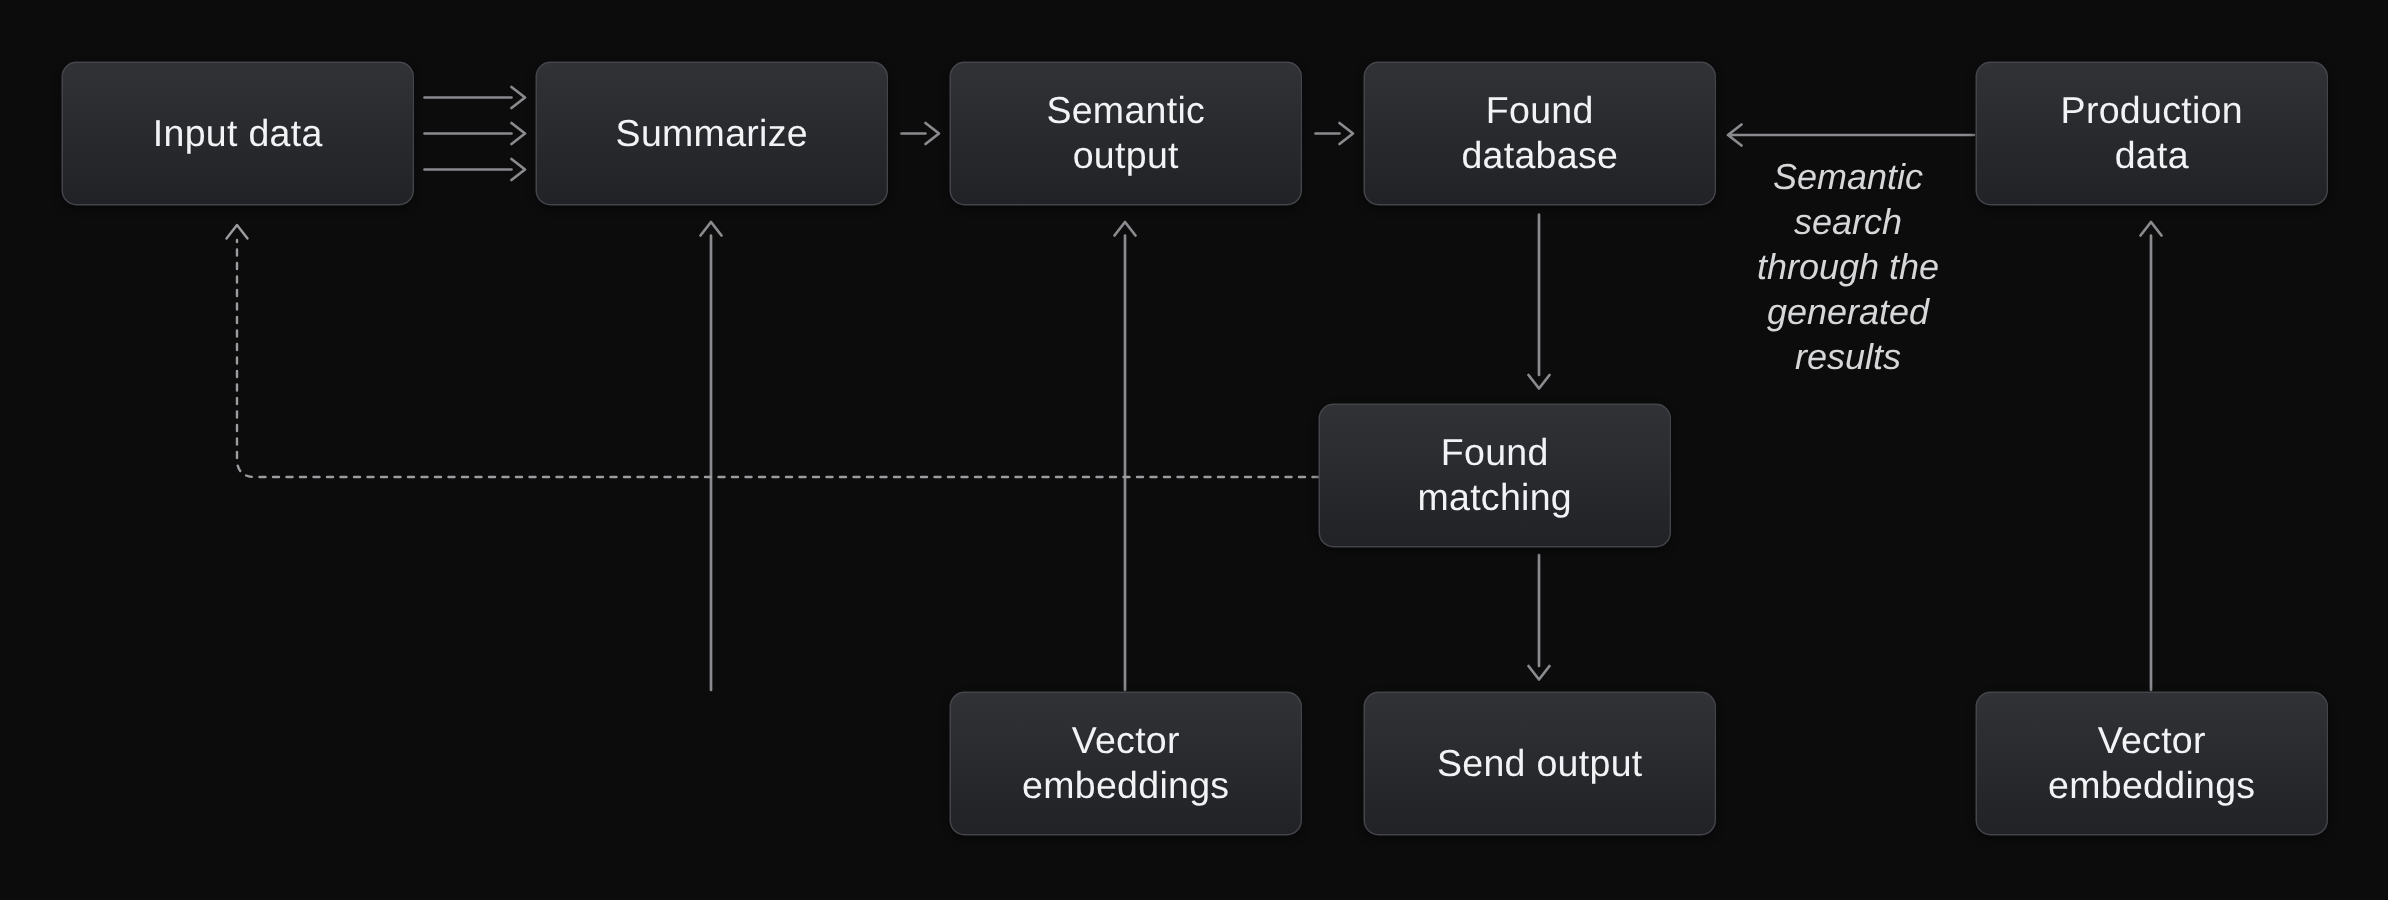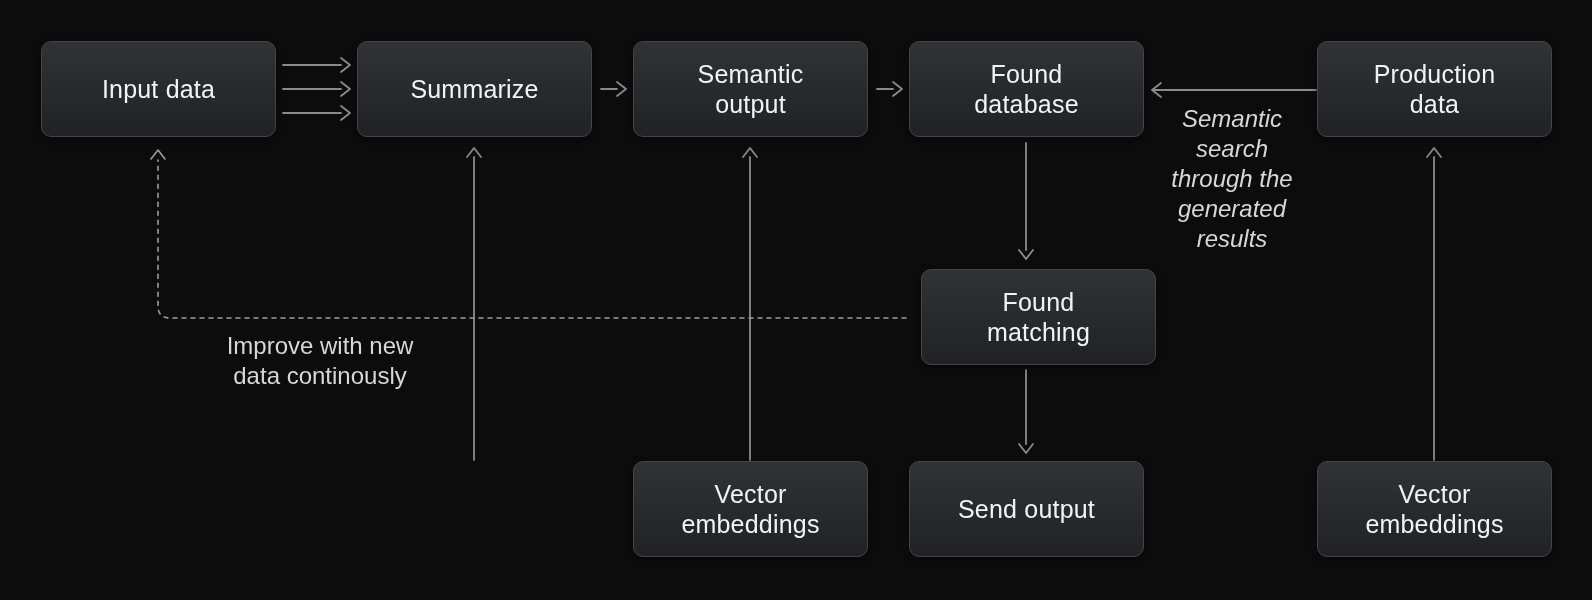--- a/index.html
+++ b/index.html
@@ -93,30 +93,29 @@
   <div class="node" style="left:633px;top:41px">
     <span class="node-label">Semantic output</span>
   </div>
   <div class="node" style="left:909px;top:41px">
     <span class="node-label">Found database</span>
   </div>
   <div class="node" style="left:1317px;top:41px">
     <span class="node-label">Production data</span>
   </div>
 
-  <div class="node" style="left:921px;top:269px">
+  <div class="node" style="left:879px;top:269px">
     <span class="node-label">Found matching</span>
   </div>
 
   <div class="node" style="left:633px;top:461px">
     <span class="node-label">Vector embeddings</span>
   </div>
   <div class="node" style="left:909px;top:461px">
     <span class="node-label">Send output</span>
   </div>
   <div class="node" style="left:1317px;top:461px">
     <span class="node-label">Vector embeddings</span>
   </div>
 
   <div class="note note-semantic">Semantic search through the generated results</div>
-  <div class="note note-improve">Improve with new data continously</div>
 
 </div>
 
 </body></html>

